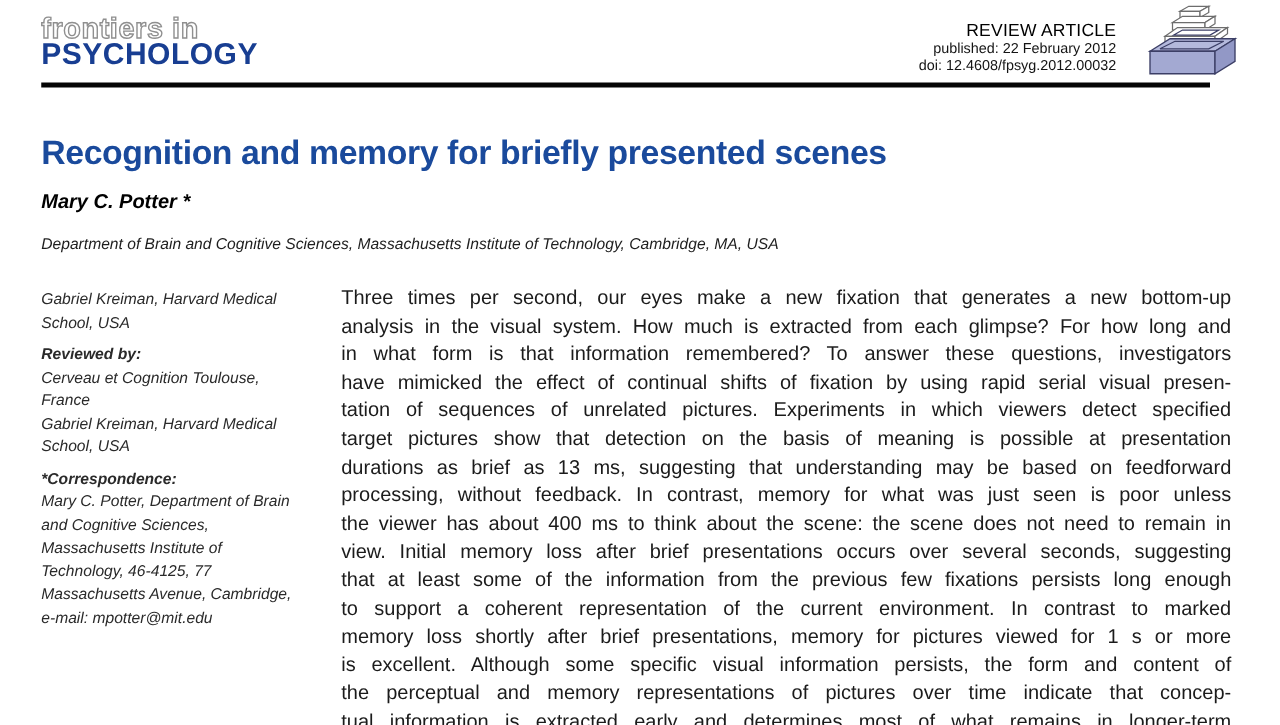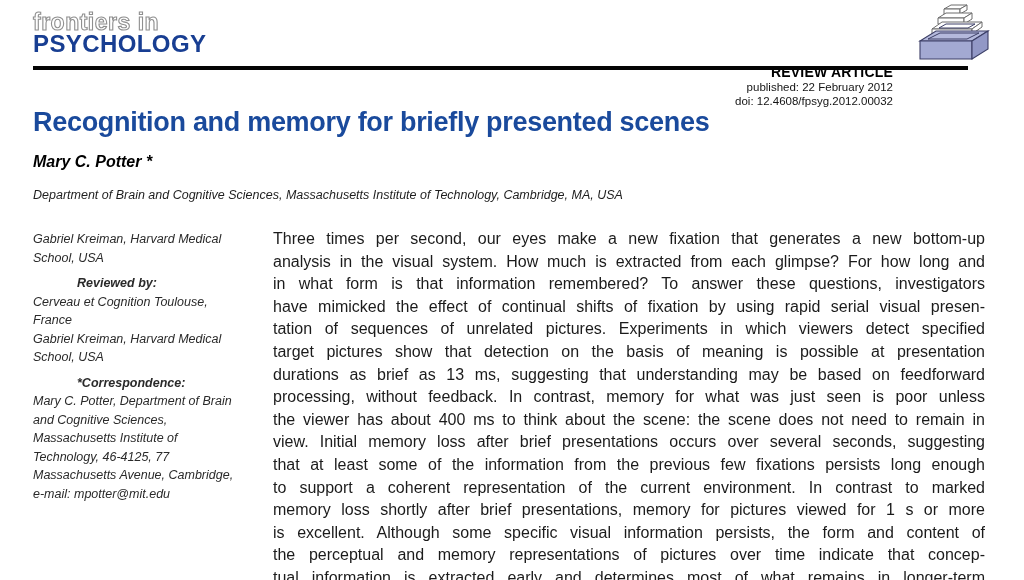--- a/index.html
+++ b/index.html
@@ -18,21 +18,21 @@
     font-size: 23px; font-weight: bold; line-height: 24px;
     color: #ffffff;
     -webkit-text-stroke: 1.1px #8f8f8f;
     letter-spacing: 0.5px;
   }
   .psychology {
     font-size: 24px; font-weight: bold; line-height: 25px;
     color: #183e92; letter-spacing: 0.4px; margin-top: -3px;
   }
   .header-right { position: absolute; right: 131px; top: 15px; text-align: right; }
-  .article-type { font-size: 14px; font-weight: bold; line-height: 18px; color: #000; letter-spacing: 0.2px; margin-top: 48px; }
+  .article-type { font-size: 14px; font-weight: normal; line-height: 18px; color: #000; letter-spacing: 0.2px; }
   .header-meta { font-size: 11.5px; line-height: 13.5px; color: #141414; }
   .header-rule { position: absolute; left: 33px; top: 66px; width: 935px; height: 4px; background: #050505; }
   .books-logo { position: absolute; left: 910px; top: 4px; }
 
   
   .title {
     position: absolute; left: 33px; top: 89px;
     font-size: 27px; font-weight: bold; letter-spacing: -0.3px;
     color: #1a4a9c; white-space: nowrap;
   }
@@ -44,21 +44,21 @@
     position: absolute; left: 33px; top: 188px;
     font-size: 12.5px; font-style: italic; color: #1e1e1e;
   }
 
   
   .sidebar {
     position: absolute; left: 33px; top: 230px; width: 232px;
     font-size: 12.5px; font-style: italic; line-height: 18.5px; color: #2a2a2a;
   }
   .sb-heading { font-weight: bold; }
-  .sb-gap { margin-top: 7px; margin-left: 44px; }
+  .sb-gap { margin-top: 7px; }
   .sidebar .sb-line, .sidebar .sb-email { white-space: nowrap; }
 
   
   .abstract {
     position: absolute; left: 273px; top: 228px; width: 712px;
     font-size: 16px; line-height: 22.6px; color: #1b1b1b;
   }
   .abs-line { text-align: justify; text-align-last: justify; }
 
   svg .wirebox { fill: #ffffff; stroke: #6d6d6d; stroke-width: 1; }

